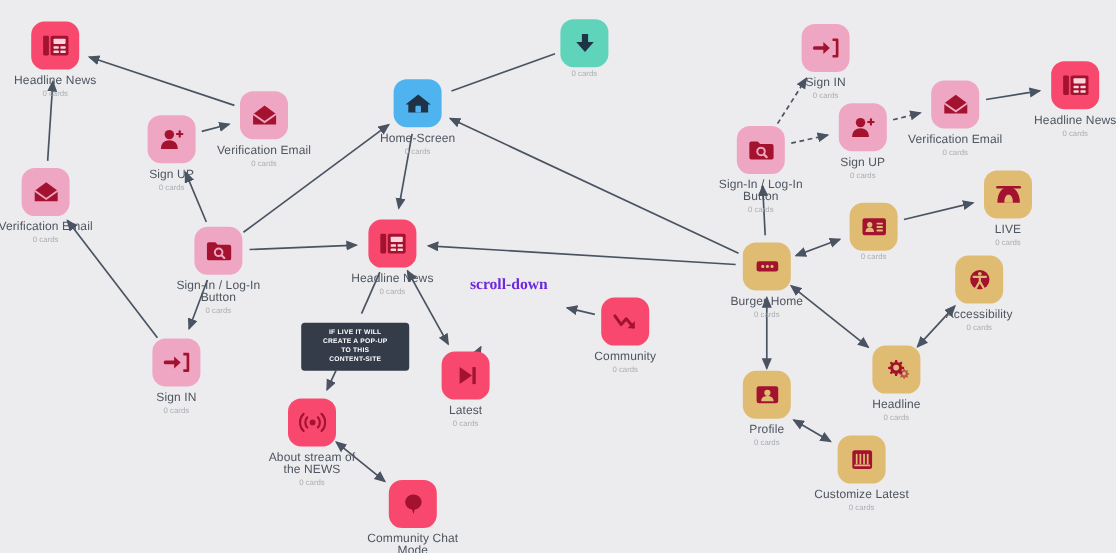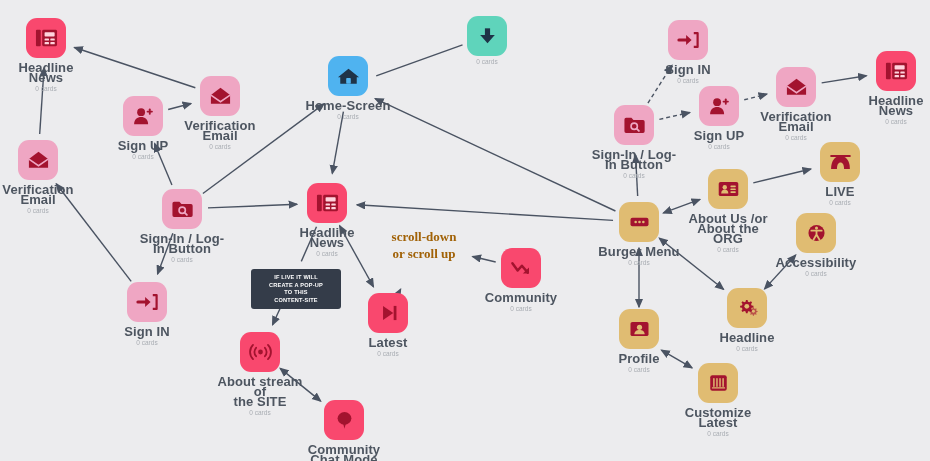--- a/index.html
+++ b/index.html
@@ -38,22 +38,22 @@
     margin: 0 auto;
     border-radius: 11px;
     display: flex;
     align-items: center;
     justify-content: center;
     box-sizing: border-box;
   }
   .node .tile svg { display: block; }
   .node .nlabel {
     margin-top: 5px;
-    font-size: 13px;
-    font-weight: bold;
+    font-size: 10px;
+    font-weight: normal;
     color: #4d5560;
     line-height: 10px;
     letter-spacing: 0.1px;
   }
   .node .ncards {
     margin-top: 2px;
     font-size: 6.5px;
     color: #a9adb3;
     line-height: 8px;
   }
@@ -71,21 +71,21 @@
     font-weight: bold;
     line-height: 7.6px;
     letter-spacing: 0.2px;
   }
   .freetext {
     position: absolute;
     text-align: center;
     font-family: "Liberation Serif", serif;
     font-weight: bold;
     font-size: 13px;
-    color: #a16207;
+    color: #6d28d9;
     line-height: 17px;
     width: 140px;
     margin-left: -70px;
   }
 </style>
 </head>
 <body>
 
 <div id="canvas">
   <svg id="edge-layer" viewBox="0 0 930 461">
@@ -193,21 +193,21 @@
         <div class="tile" style="background: rgb(239, 166, 195);">
           <svg width="23" height="20" viewBox="0 0 24 20">
       <path d="M2,10 h10" stroke="#a3132f" stroke-width="3.2" stroke-linecap="round"></path>
       <path d="M9.5,4.8 L15.2,10 L9.5,15.2 Z" fill="#a3132f"></path>
       <path d="M17.5,2.8 h4 v14.4 h-4" fill="none" stroke="#a3132f" stroke-width="2.3" stroke-linejoin="round"></path>
     </svg>
         </div>
         <div class="nlabel">Sign IN</div>
         <div class="ncards">0 cards</div>
       </div>
-      <div class="node" style="left: 348px; top: 56px;">
+      <div class="node" style="left: 348px; top: 66px;">
         <div class="tile" style="background: rgb(79, 179, 240);">
           <svg width="23" height="20" viewBox="0 0 24 20">
       <path d="M12,2.4 L23,11.2 L20.6,11.2 L20.6,18 L3.4,18 L3.4,11.2 L1,11.2 Z" fill="#1f3347"></path>
       <rect x="9.6" y="12.2" width="4.8" height="5.8" rx="0.8" fill="#4fb3f0"></rect>
     </svg>
         </div>
         <div class="nlabel">Home-Screen</div>
         <div class="ncards">0 cards</div>
       </div>
       <div class="node" style="left: 487px; top: 16px;">
@@ -239,21 +239,21 @@
           <svg width="23" height="20" viewBox="0 0 24 20">
       <circle cx="12" cy="10" r="2.5" fill="#a3132f"></circle>
       <path d="M7.4,5.6 a6.4,6.4 0 0 0 0,8.8" fill="none" stroke="#a3132f" stroke-width="1.9" stroke-linecap="round"></path>
       <path d="M16.6,5.6 a6.4,6.4 0 0 1 0,8.8" fill="none" stroke="#a3132f" stroke-width="1.9" stroke-linecap="round"></path>
       <path d="M4.2,2.6 a10.4,10.4 0 0 0 0,14.8" fill="none" stroke="#a3132f" stroke-width="1.9" stroke-linecap="round"></path>
       <path d="M19.8,2.6 a10.4,10.4 0 0 1 0,14.8" fill="none" stroke="#a3132f" stroke-width="1.9" stroke-linecap="round"></path>
     </svg>
         </div>
         <div class="nlabel">
           <div>About stream of</div>
-          <div>the SITE</div>
+          <div>the NEWS</div>
         </div>
         <div class="ncards">0 cards</div>
       </div>
       <div class="node" style="left: 344px; top: 400px;">
         <div class="tile" style="background: rgb(249, 72, 110);">
           <svg width="23" height="20" viewBox="0 0 24 20">
       <ellipse cx="12" cy="8.3" rx="7.2" ry="6.6" fill="#a3132f"></ellipse>
       <path d="M10.3,12.6 L12,19 L13.7,12.6 Z" fill="#a3132f"></path>
     </svg>
         </div>
@@ -340,37 +340,33 @@
       </div>
       <div class="node" style="left: 639px; top: 202px;">
         <div class="tile" style="background: rgb(224, 188, 114);">
           <svg width="23" height="20" viewBox="0 0 24 20">
       <rect x="2.6" y="5.6" width="18.8" height="8.8" rx="2" fill="#a3132f"></rect>
       <circle cx="8" cy="10" r="1.35" fill="#e0bc72"></circle>
       <circle cx="12" cy="10" r="1.35" fill="#e0bc72"></circle>
       <circle cx="16" cy="10" r="1.35" fill="#e0bc72"></circle>
     </svg>
         </div>
-        <div class="nlabel">Burger Menu</div>
+        <div class="nlabel">Burger Home</div>
         <div class="ncards">0 cards</div>
       </div>
       <div class="node" style="left: 728px; top: 169px;">
         <div class="tile" style="background: rgb(224, 188, 114);">
           <svg width="23" height="20" viewBox="0 0 24 20">
       <rect x="1.8" y="2.6" width="20.4" height="14.8" rx="2" fill="#a3132f"></rect>
       <circle cx="8.1" cy="8.2" r="2.3" fill="#e0bc72"></circle>
       <path d="M4.4,14.6 C4.4,11.8 6,10.6 8.1,10.6 C10.2,10.6 11.8,11.8 11.8,14.6 Z" fill="#e0bc72"></path>
       <rect x="14" y="6.4" width="5.6" height="1.7" rx="0.7" fill="#e0bc72"></rect>
       <rect x="14" y="9.4" width="5.6" height="1.7" rx="0.7" fill="#e0bc72"></rect>
       <rect x="14" y="12.4" width="5.6" height="1.7" rx="0.7" fill="#e0bc72"></rect>
     </svg>
-        </div>
-        <div class="nlabel">
-          <div>About Us /or</div>
-          <div>About the ORG</div>
         </div>
         <div class="ncards">0 cards</div>
       </div>
       <div class="node" style="left: 840px; top: 142px;">
         <div class="tile" style="background: rgb(224, 188, 114);">
           <svg width="23" height="20" viewBox="0 0 24 20">
       <path d="M2.2,17.2 C2.2,8.6 6.6,3.6 12,3.6 C17.4,3.6 21.8,8.6 21.8,17.2 Z" fill="#a3132f"></path>
       <path d="M8.3,17.2 C8.3,12.6 9.8,10.4 12,10.4 C14.2,10.4 15.7,12.6 15.7,17.2 Z" fill="#e0bc72"></path>
       <rect x="1.2" y="2.6" width="21.6" height="2.3" rx="1.1" fill="#a3132f"></rect>
     </svg>
@@ -438,16 +434,15 @@
       <div class="note" style="left: 290px; top: 269px; background: rgb(52, 60, 73);">
         <div>IF LIVE IT WILL</div>
         <div>CREATE A POP-UP</div>
         <div>TO THIS</div>
         <div>CONTENT-SITE</div>
       </div>
     </div>
   <div id="text-layer">
       <div class="freetext" style="left: 424px; top: 228px;">
         <div>scroll-down</div>
-        <div>or scroll up</div>
       </div>
     </div>
 </div>
 
 </body></html>

